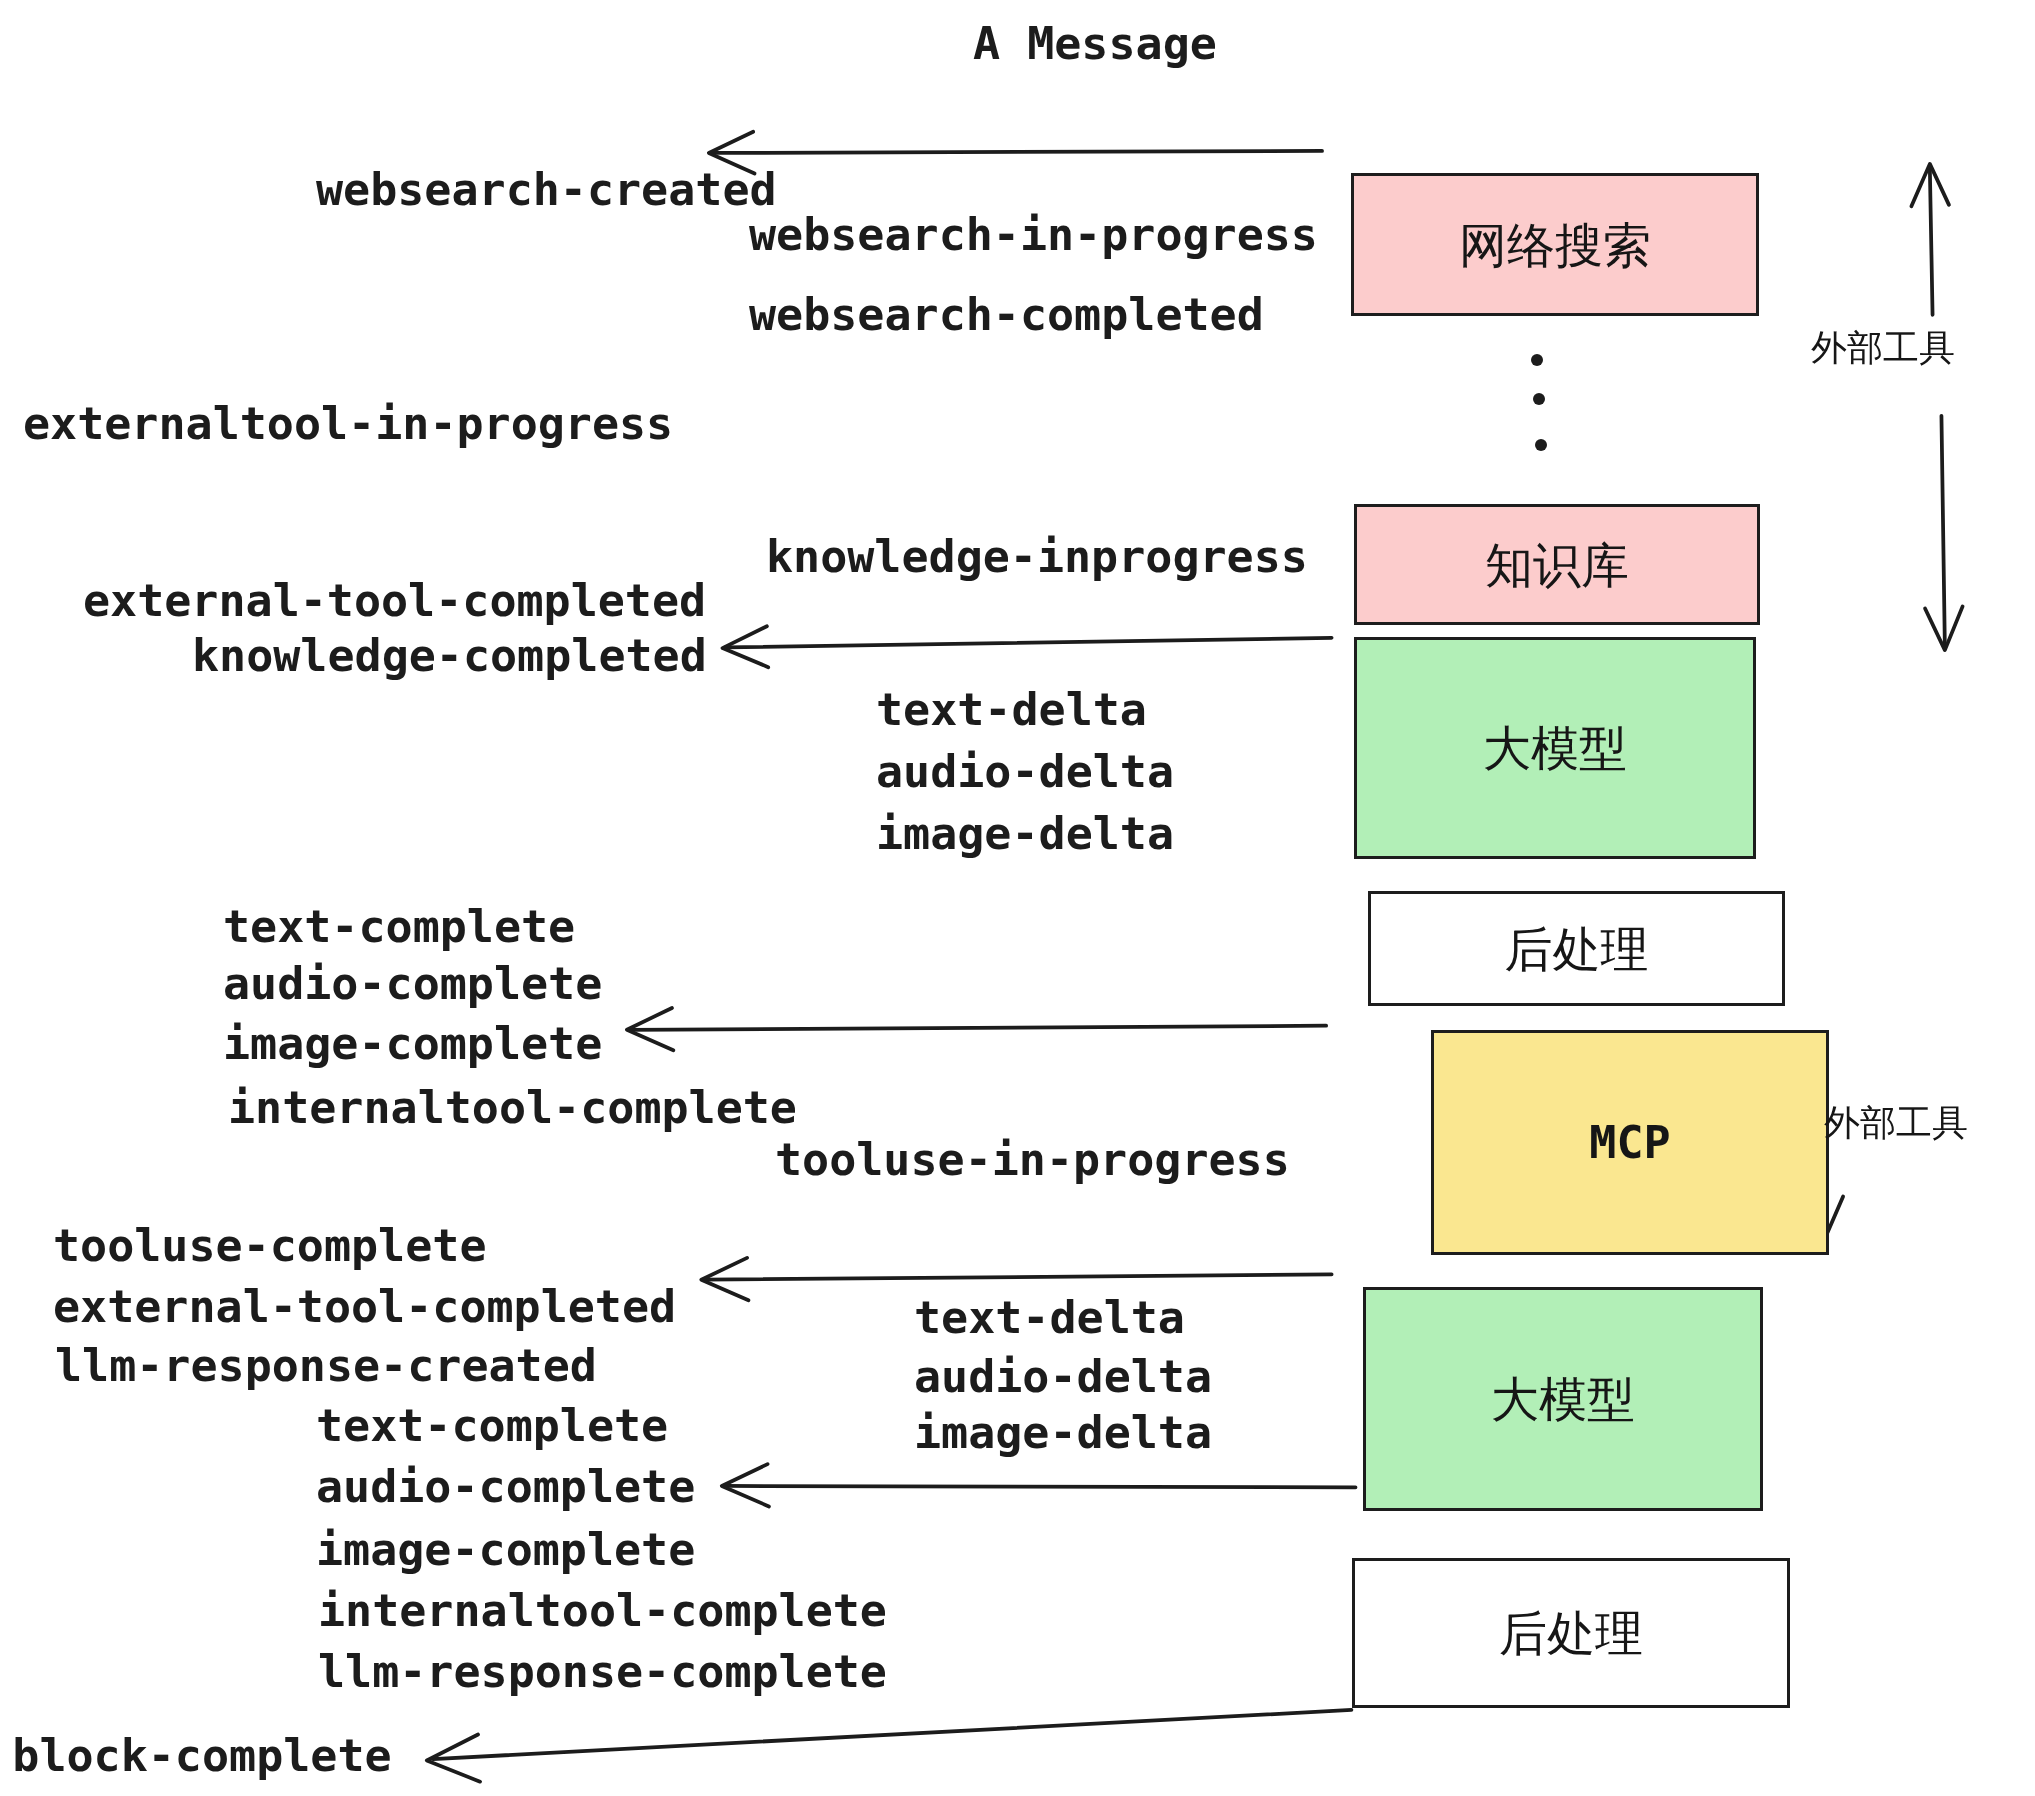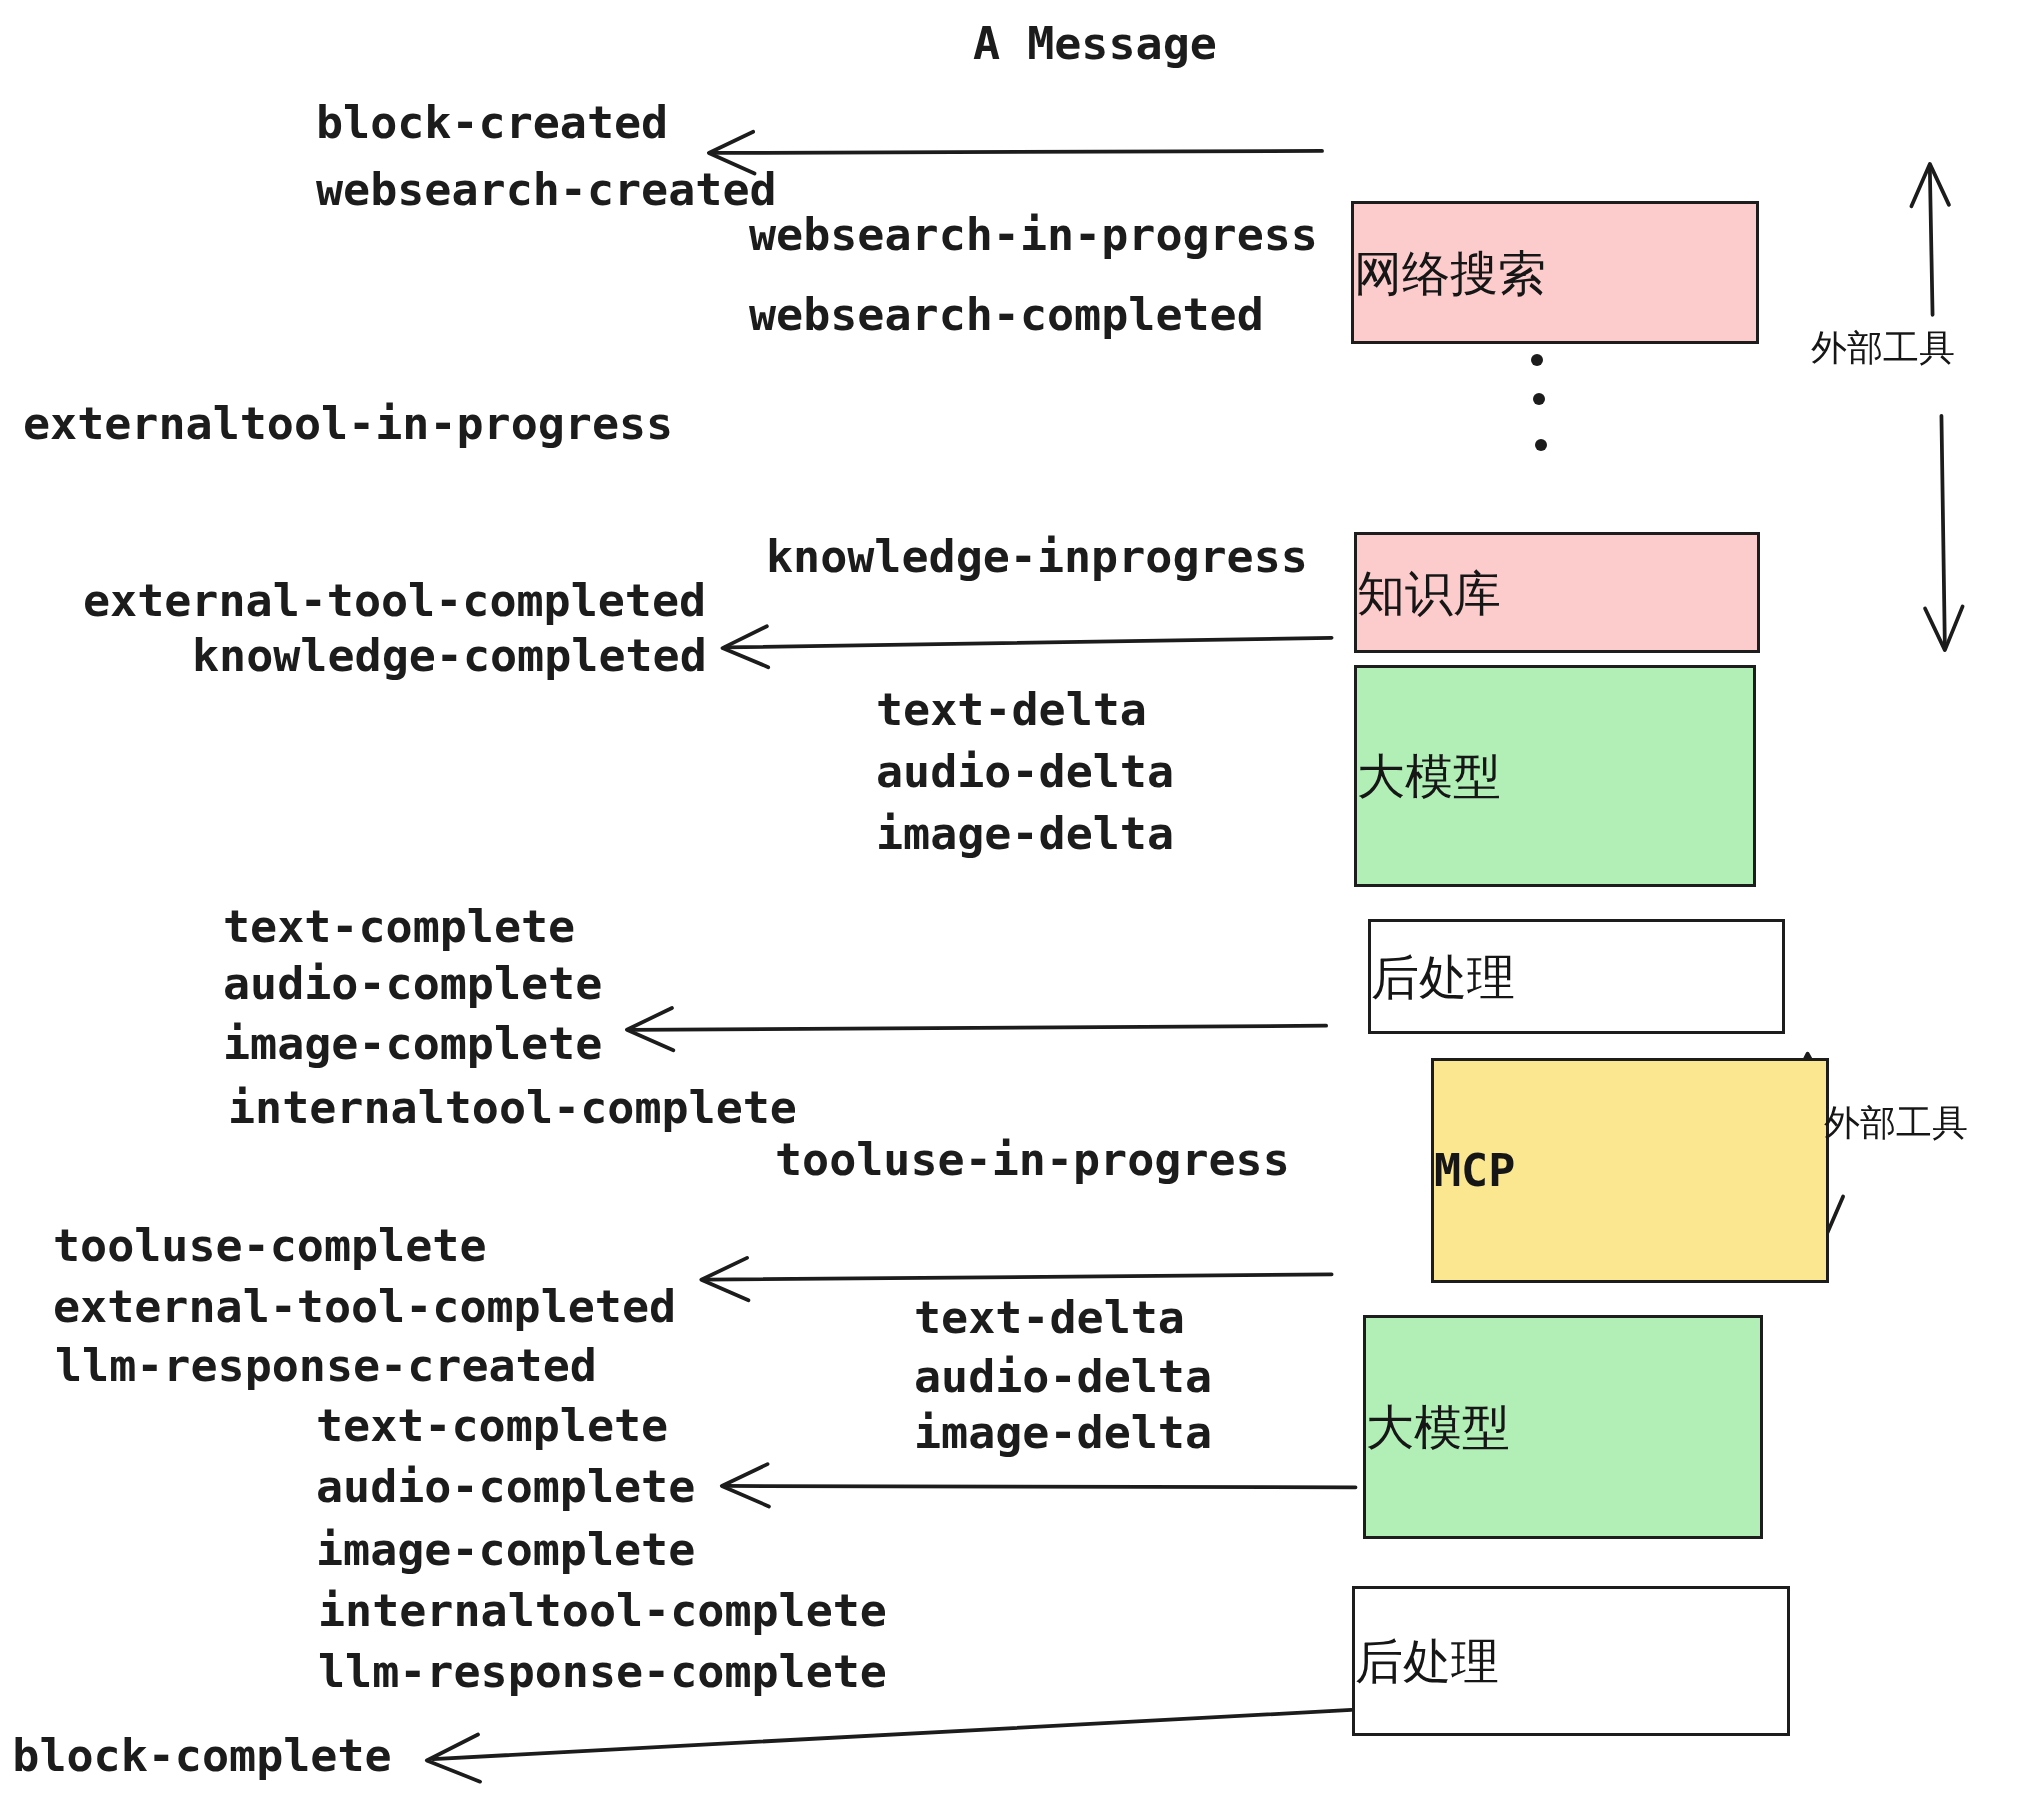--- a/index.html
+++ b/index.html
@@ -17,23 +17,22 @@
   }
   .ev{
     position:absolute;
     font:bold 45px "DejaVu Sans Mono","Liberation Mono",monospace;
     color:#1c1c1c;white-space:nowrap;line-height:1;
   }
   .box{
     position:absolute;
     box-sizing:border-box;
     border:3.4px solid #1d1d1d;
-    display:flex;align-items:center;justify-content:flex-start;
+    display:flex;align-items:center;justify-content:center;
     background:#fff;
-    margin-top:28px;
   }
   .box .lbl{
     font-family:"DejaVu Sans","Liberation Sans",sans-serif;
     font-size:48px;color:#161616;line-height:1;white-space:nowrap;
   }
   .box .lbl.mono{
     font-family:"DejaVu Sans Mono","Liberation Mono",monospace;
     font-weight:bold;font-size:45px;
   }
   .side-label{
@@ -95,21 +94,20 @@
     <g>
       <line x1="2655" y1="1623" x2="2648" y2="1549"></line>
       <polyline points="2621,1595 2647,1543 2673,1590"></polyline>
       <line x1="2668" y1="1681" x2="2672" y2="1806"></line>
       <polyline points="2645,1756 2673,1812 2699,1752"></polyline>
     </g>
   </svg>
 
   <div class="title" style="left:973px;top:20.5px">A Message</div>
 
-  <div class="ev" style="left:316px;top:100px">block-created</div>
   <div class="ev" style="left:749px;top:212px">websearch-in-progress</div>
   <div class="ev" style="left:316px;top:167px">websearch-created</div>
   <div class="ev" style="left:749px;top:292px">websearch-completed</div>
   <div class="ev" style="left:23px;top:401px">externaltool-in-progress</div>
   <div class="ev" style="left:766px;top:534px">knowledge-inprogress</div>
   <div class="ev" style="left:83px;top:578px">external-tool-completed</div>
   <div class="ev" style="left:192px;top:633px">knowledge-completed</div>
   <div class="ev" style="left:876px;top:687px">text-delta</div>
   <div class="ev" style="left:876px;top:749px">audio-delta</div>
   <div class="ev" style="left:876px;top:811px">image-delta</div>

